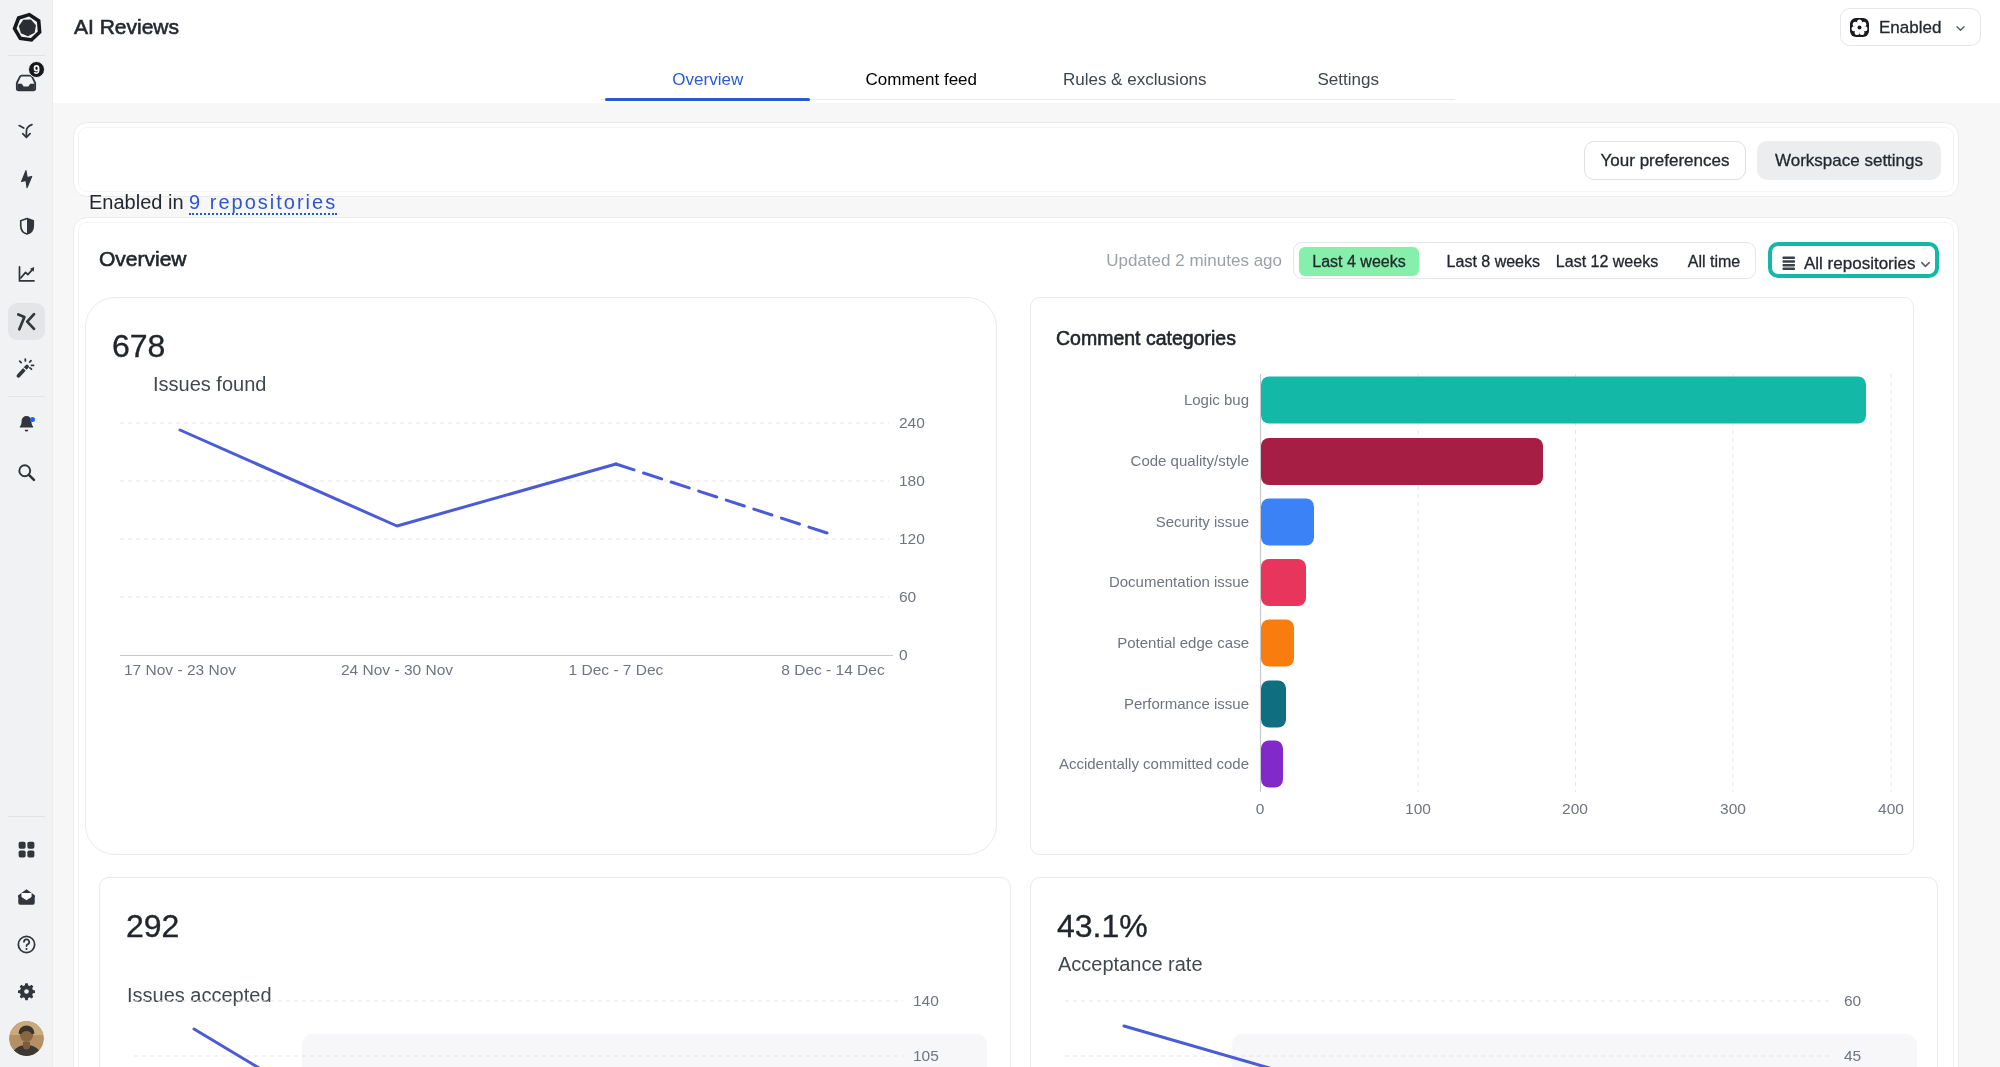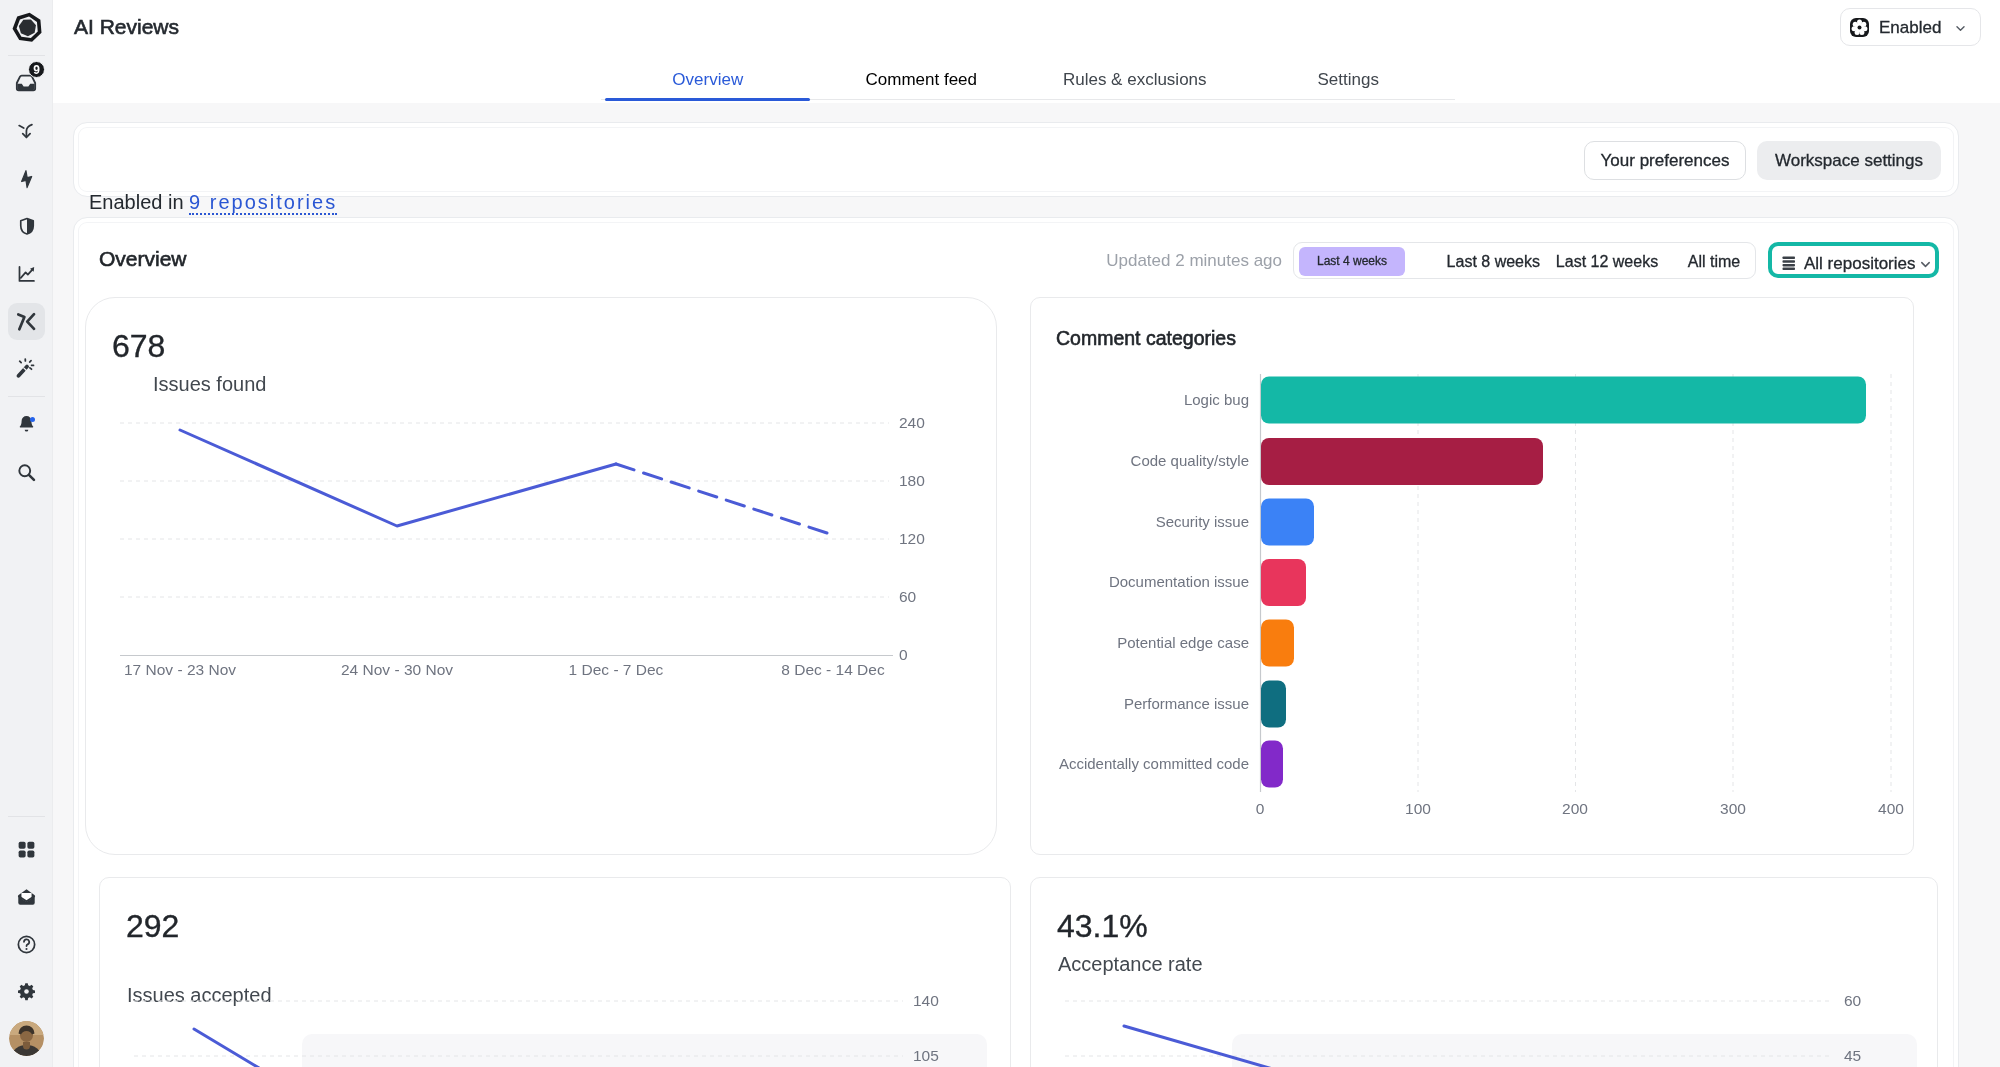--- a/index.html
+++ b/index.html
@@ -153,21 +153,21 @@
   <div class="abs" style="left:1510px; top:18px; width:162px; height:39px; background:#fff; border:1px solid #dddfe2; border-radius:10px; text-align:center; line-height:37px; font-size:17px; color:#24292f; -webkit-text-stroke:0.3px #24292f;">Your preferences</div>
   <div class="abs" style="left:1683px; top:18px; width:184px; height:39px; background:#ecedef; border-radius:10px; text-align:center; line-height:39px; font-size:17px; color:#24292f; -webkit-text-stroke:0.3px #24292f;">Workspace settings</div>
 </div>
 
 <div class="abs card" style="left:73px; top:217px; width:1886px; height:1000px;">
   <div class="abs" style="left:25px; top:29px; font-size:21px; font-weight:400; color:#22262b; -webkit-text-stroke:0.6px #22262b;">Overview</div>
 
   <div class="abs" style="left:1032px; top:33px; width:176px; font-size:17px; color:#9ca1a9; text-align:right;">Updated 2 minutes ago</div>
 
   <div class="abs" style="left:1219px; top:24px; width:463px; height:37px; background:#fff; border:1px solid #e4e6e9; border-radius:9px;">
-    <div class="abs" style="left:5px; top:3.5px; width:106px; height:29px; background:#c4b5fd; border-radius:6px; text-align:center; line-height:29px; font-size:12px; color:#24292f; -webkit-text-stroke:0.3px #24292f;">Last 4 weeks</div>
+    <div class="abs" style="left:5px; top:3.5px; width:120px; height:29px; background:#86efac; border-radius:6px; text-align:center; line-height:29px; font-size:16px; color:#24292f; -webkit-text-stroke:0.3px #24292f;">Last 4 weeks</div>
     <div class="abs" style="left:122px; top:3.5px; width:124px; height:29px; text-align:right; line-height:29px; font-size:16px; color:#24292f; -webkit-text-stroke:0.3px #24292f;">Last 8 weeks</div>
     <div class="abs" style="left:246px; top:3.5px; width:134px; height:29px; text-align:center; line-height:29px; font-size:16px; color:#24292f; -webkit-text-stroke:0.3px #24292f;">Last 12 weeks</div>
     <div class="abs" style="left:380px; top:3.5px; width:80px; height:29px; text-align:center; line-height:29px; font-size:16px; color:#24292f; -webkit-text-stroke:0.3px #24292f;">All time</div>
   </div>
 
   <div class="abs" style="left:1694px; top:24px; width:171px; height:36px; background:#fff; border:4px solid #14b8a6; border-radius:10px;">
     <svg class="abs" style="left:10px; top:10px;" width="14" height="15" viewBox="0 0 14 15">
       <g fill="#3a4047">
           <rect x="0.5" y="0.5" width="12.5" height="2.5" rx="0.8"></rect>
           <rect x="0.5" y="4.2" width="12.5" height="2.5" rx="0.8"></rect>

